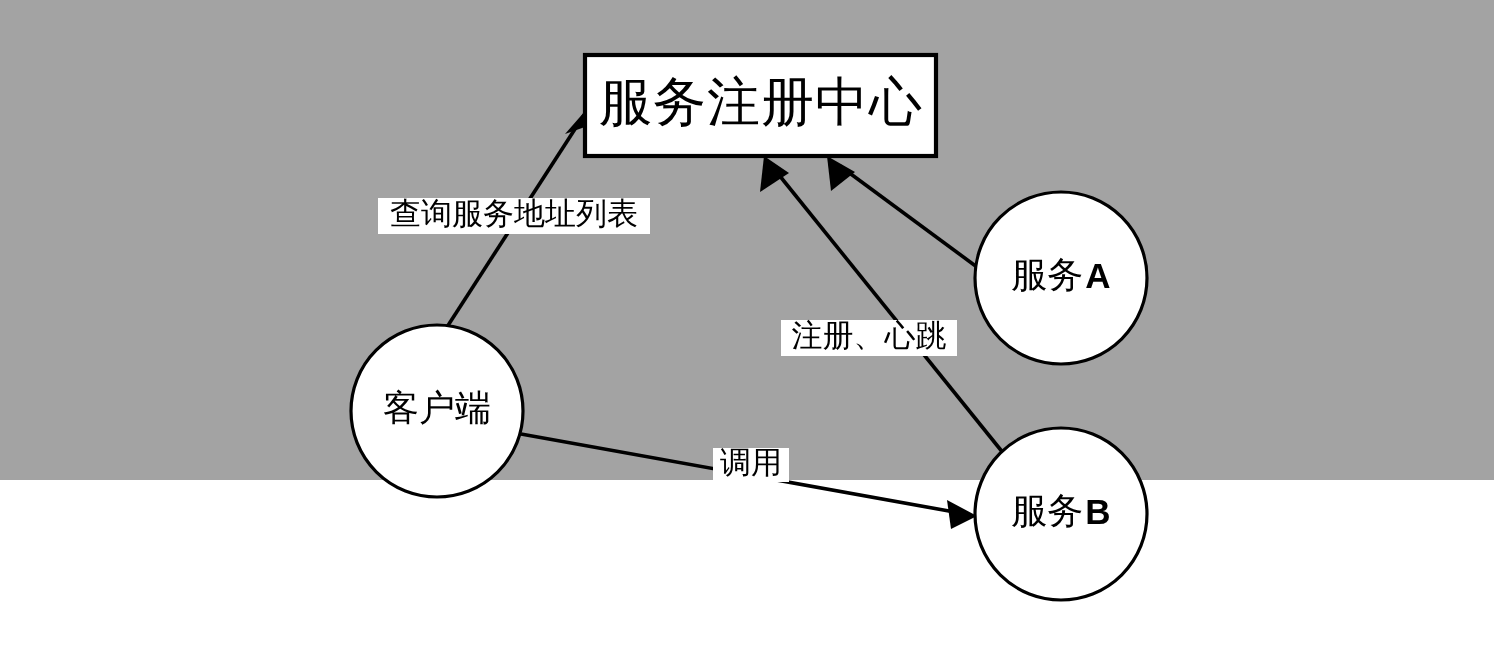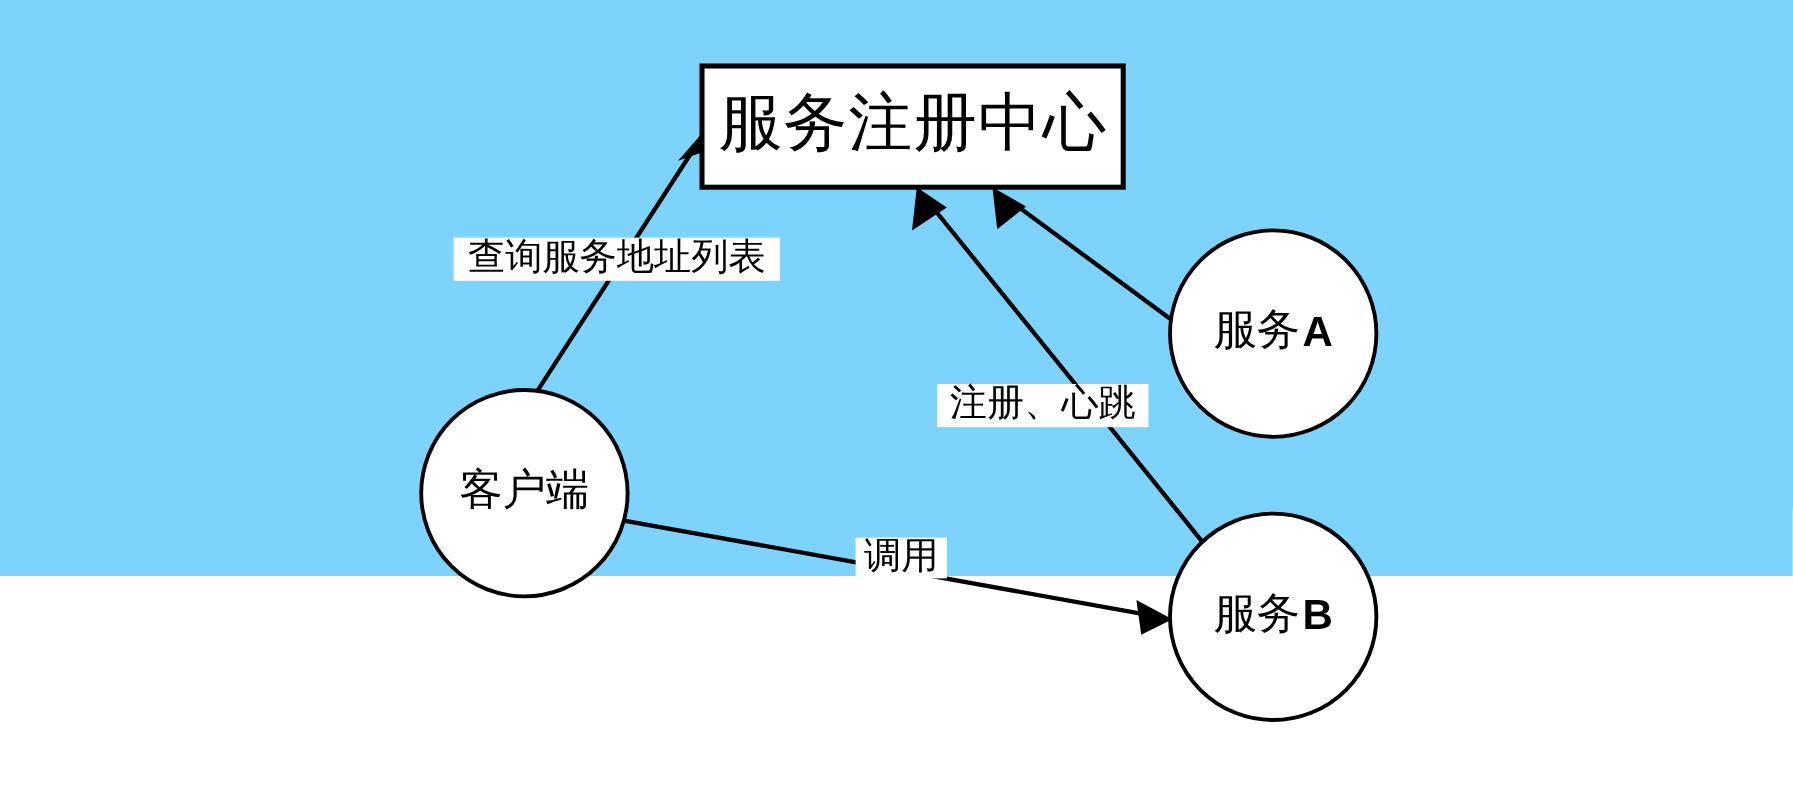--- a/index.html
+++ b/index.html
@@ -10,21 +10,21 @@
   body {
     width: 1494px;
     height: 654px;
     font-family: "Liberation Serif", "DejaVu Serif", serif;
     overflow: hidden;
   }
   #diagram-root {
     position: relative;
     width: 1494px;
     height: 480px;
-    background: #7dd3fc;
+    background: #a3a3a3;
   }
   svg.diagram-canvas {
     display: block;
     width: 1494px;
     height: 654px;
   }
   .node-shape {
     fill: #ffffff;
     stroke: #000000;
     stroke-width: 3.2;

